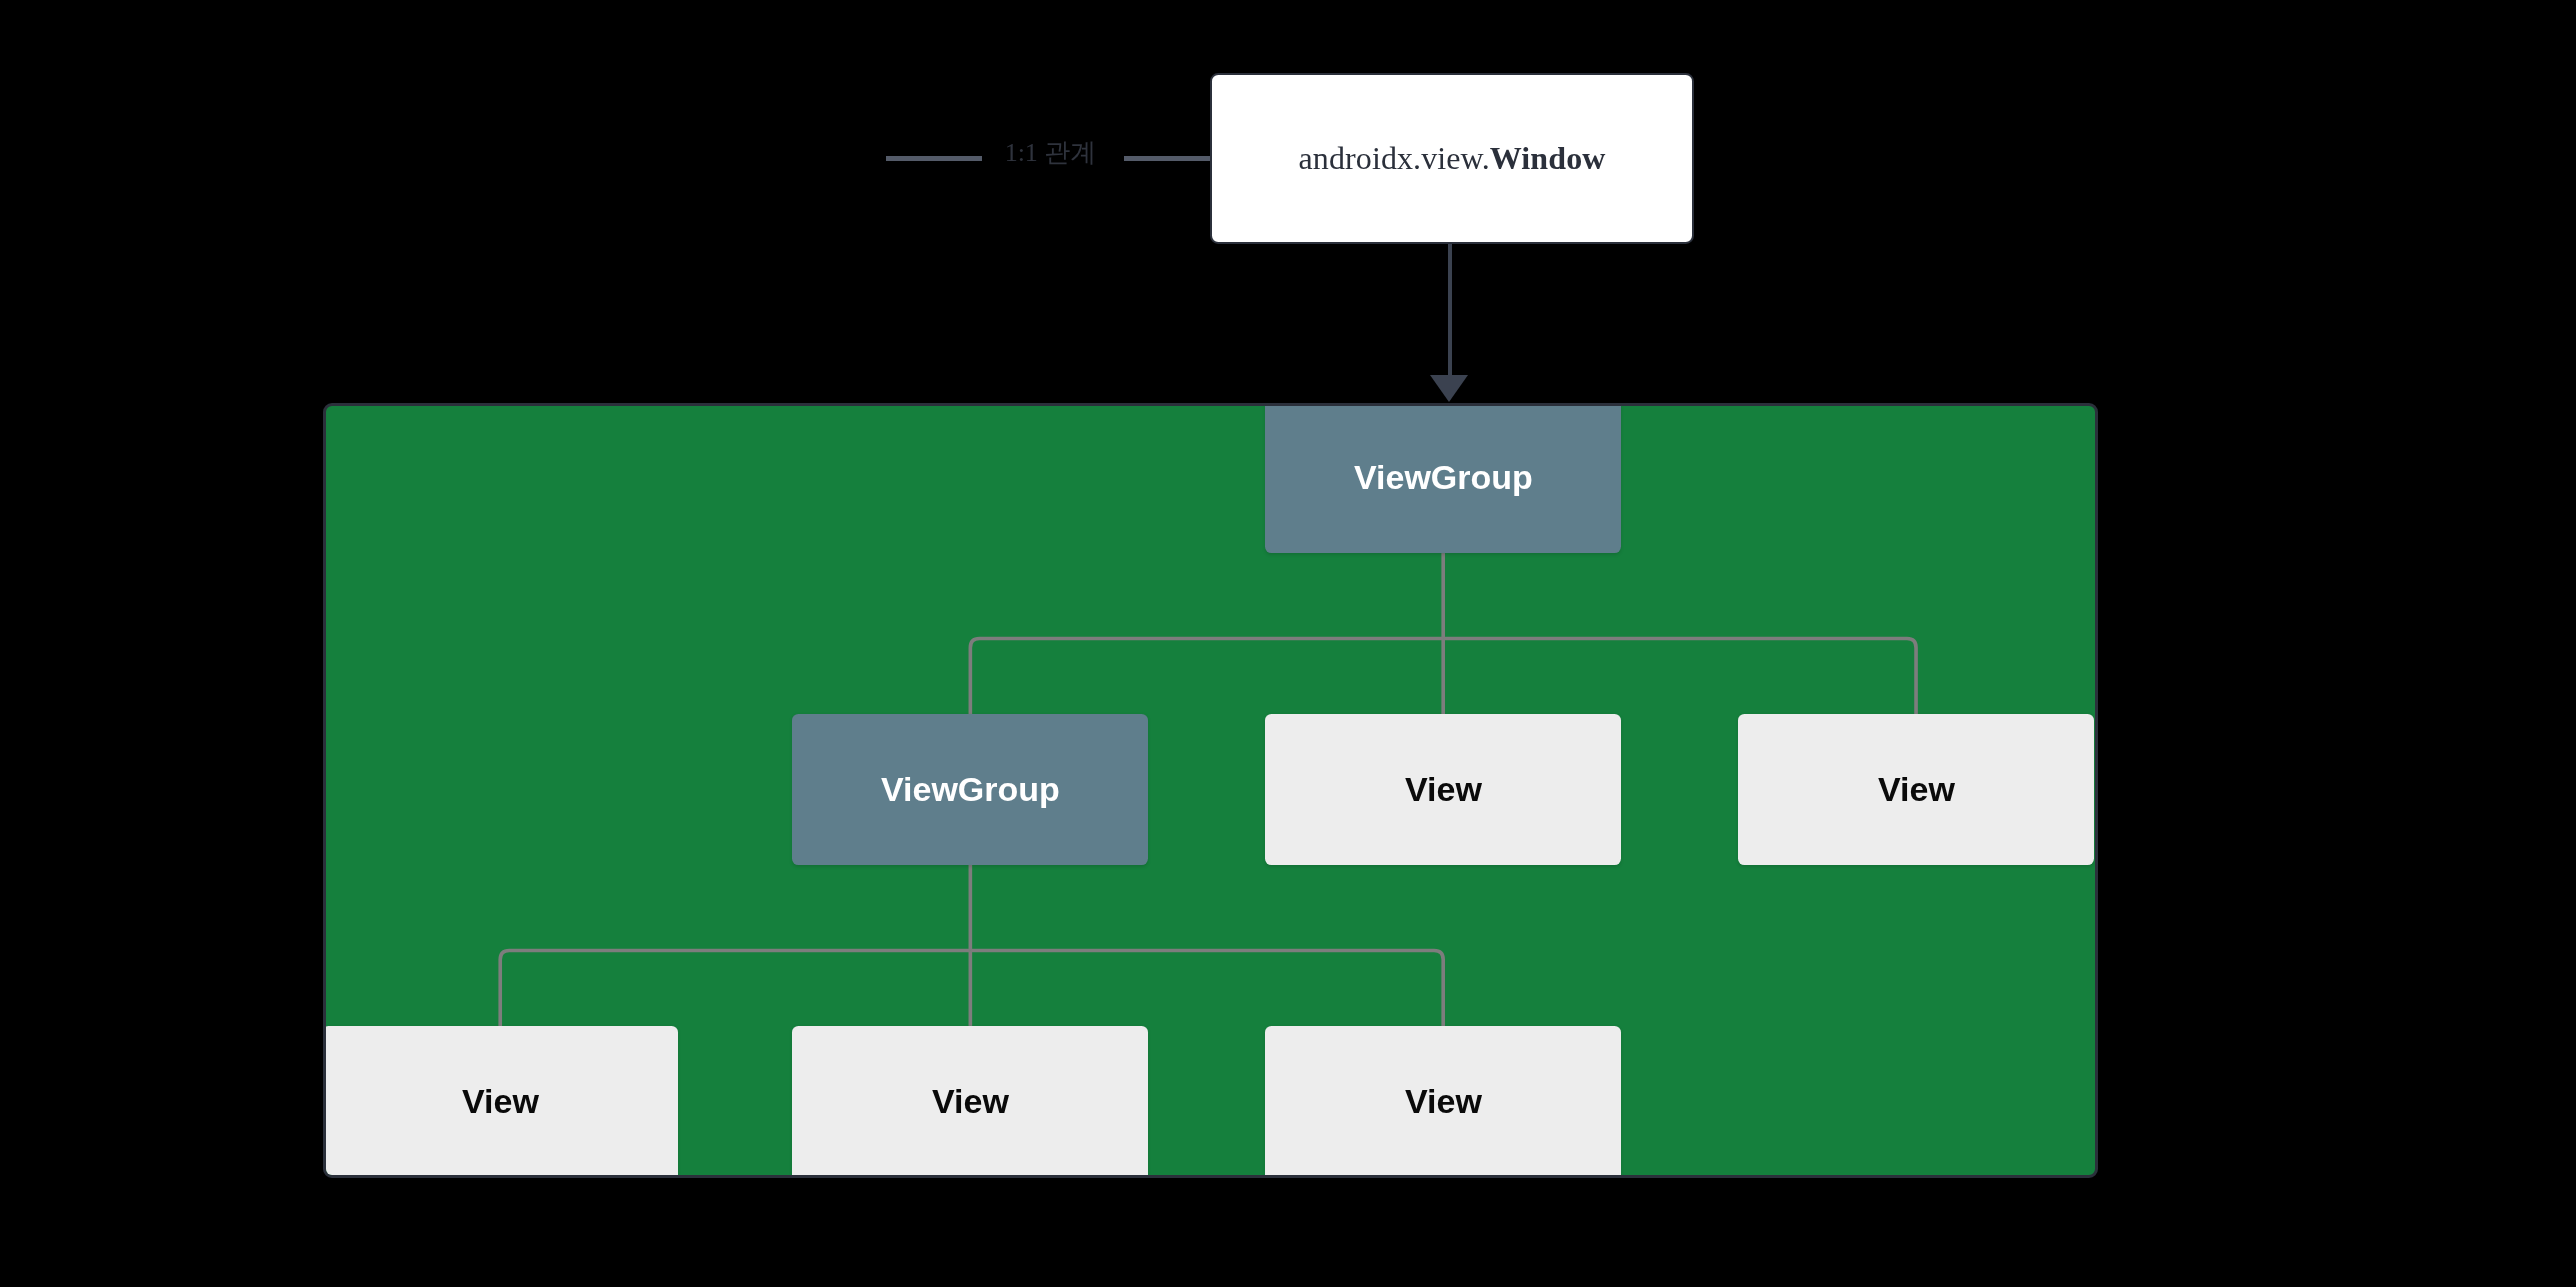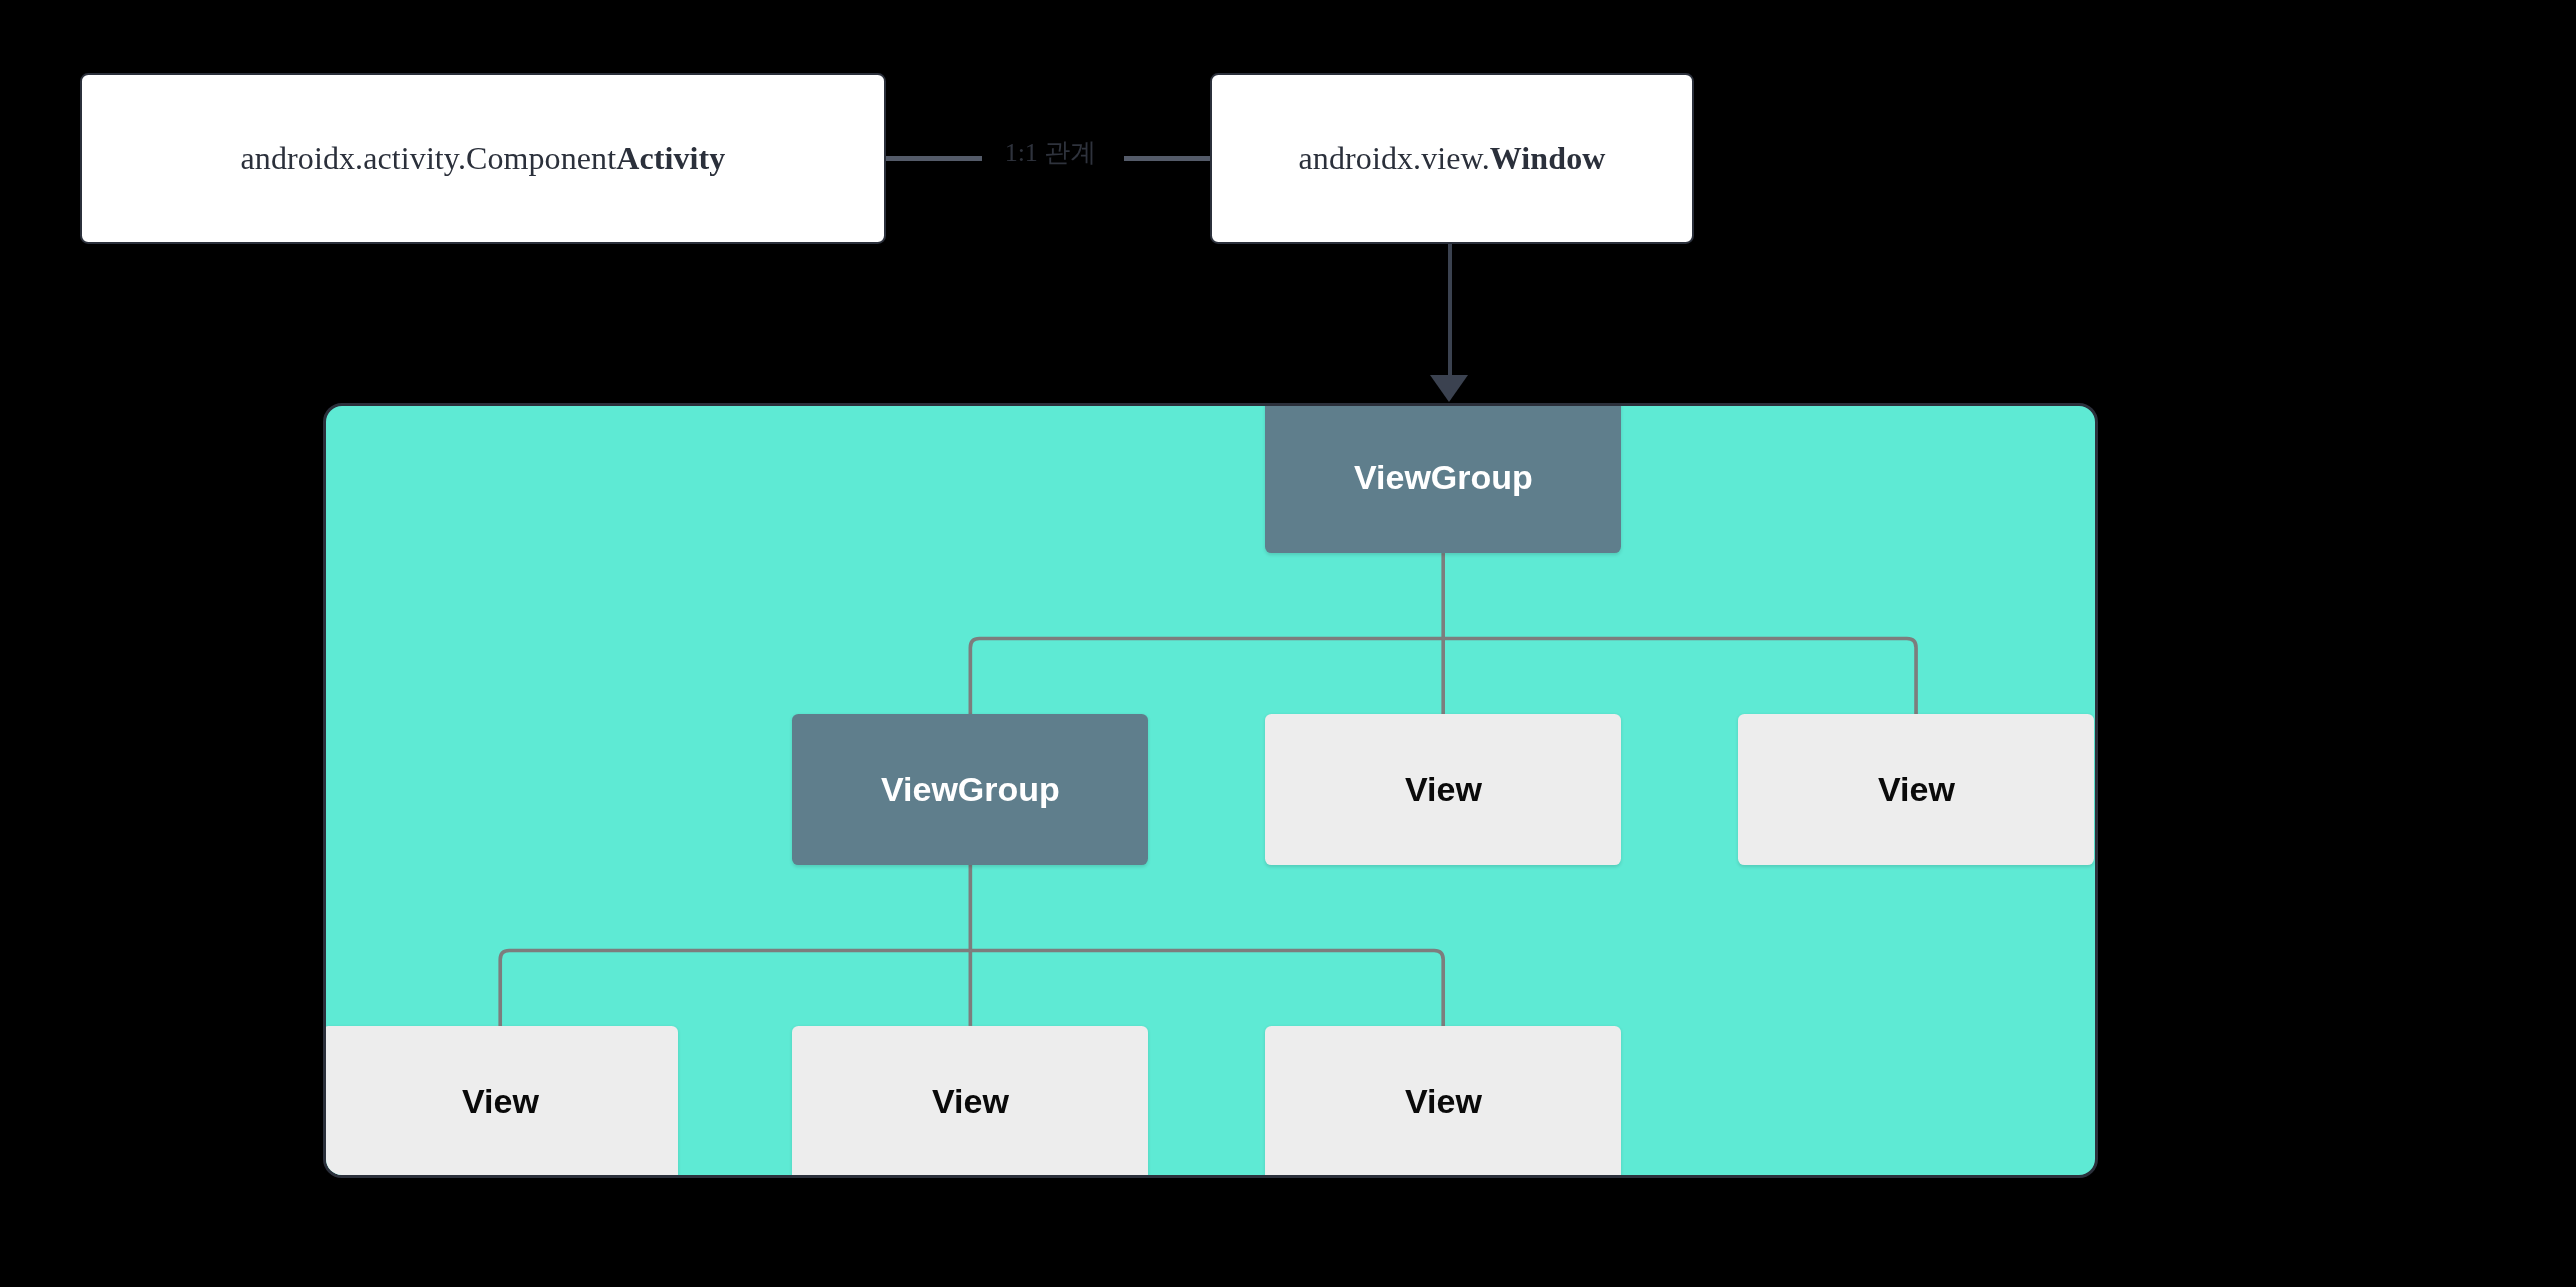--- a/index.html
+++ b/index.html
@@ -91,23 +91,23 @@
     border-top: 27px solid #3b4250;
   }
 
   
   #tree-container {
     position: absolute;
     left: 323px;
     top: 403px;
     width: 1775px;
     height: 775px;
-    background: #5eead4;
+    background: #15803d;
     border: 3.6px solid #2b303b;
-    border-radius: 19px;
+    border-radius: 9px;
     box-sizing: border-box;
     overflow: hidden;
   }
   #tree-inner {
     position: absolute;
     left: -3.6px;
     top: -3.6px;
     width: 1775px;
     height: 775px;
   }
@@ -155,24 +155,20 @@
     width: 1775px;
     height: 775px;
     z-index: 1;
   }
 </style>
 </head>
 <body>
 
 <div id="stage">
 
-  <div id="box-activity" class="class-box">
-    <span>androidx.activity.Component</span>
-      <span class="b">Activity</span>
-  </div>
 
   <div id="rel-line-left"></div>
   <div id="rel-label">1:1 관계</div>
   <div id="rel-line-right"></div>
 
   <div id="box-window" class="class-box">
     <span>androidx.view.</span>
       <span class="b">Window</span>
   </div>
 

